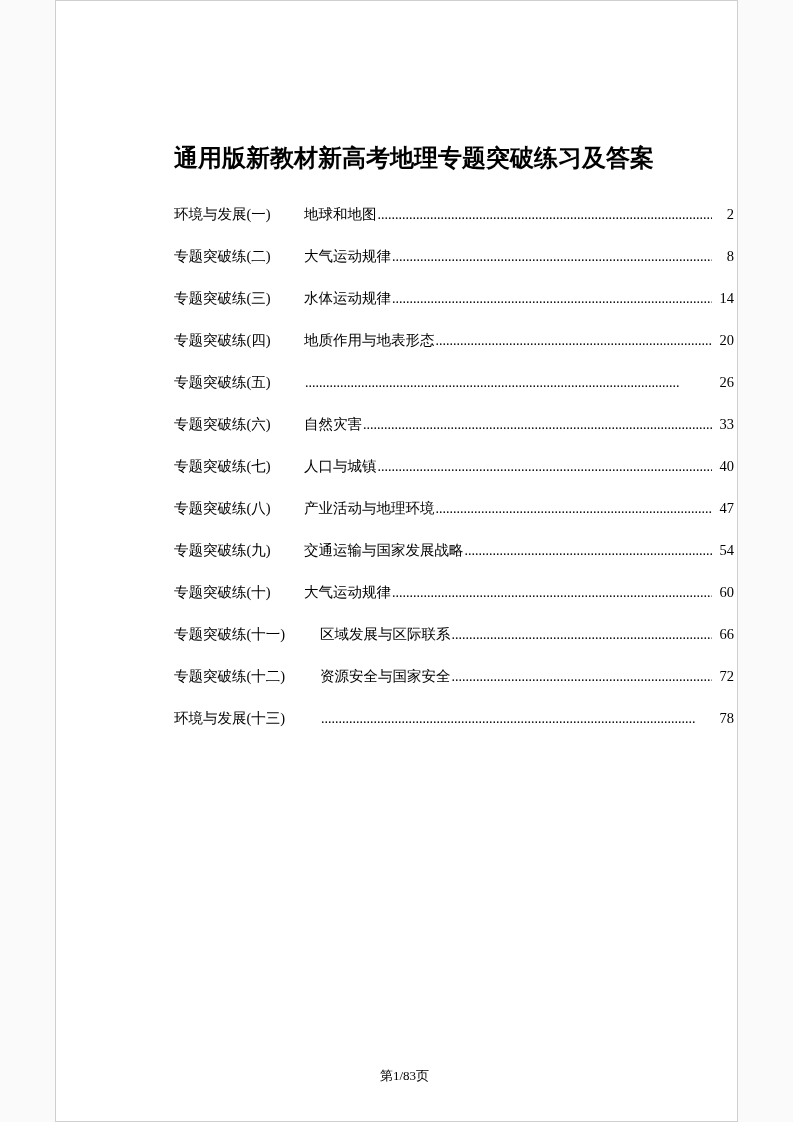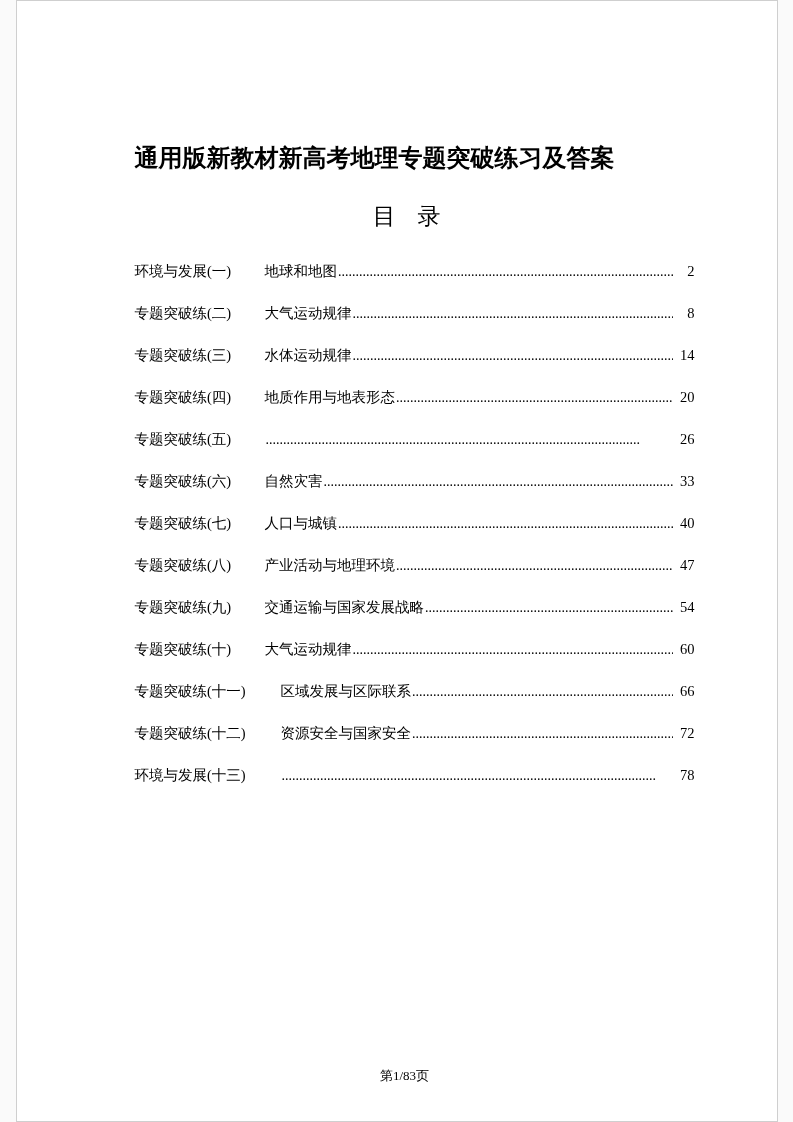--- a/index.html
+++ b/index.html
@@ -2,21 +2,21 @@
 <html><head>
 <meta charset="utf-8">
 <style>
   html, body {
     margin: 0;
     padding: 0;
     background: #fafafa;
   }
   .page {
     position: relative;
-    width: 762px;
+    width: 683px;
     height: 1122px;
     margin: 0 auto;
     background: #ffffff;
     border: 1px solid #cfcfcf;
     box-sizing: border-box;
     font-family: "Liberation Sans", sans-serif;
     overflow: hidden;
   }
   .content {
     position: absolute;
@@ -93,21 +93,20 @@
 </style>
 </head>
 <body>
 
 <div class="page">
 
   <div class="content">
 
     <div class="doc-title">通用版新教材新高考地理专题突破练习及答案</div>
 
-    <div class="toc-heading">目 录</div>
 
     <div class="toc-list">
 
       <div class="toc-row">
         <span class="toc-label">环境与发展(一)</span>
         <span class="toc-title">地球和地图</span>
         <span class="toc-dots">...........................................................................................................</span>
         <span class="toc-page">2</span>
       </div>
 

